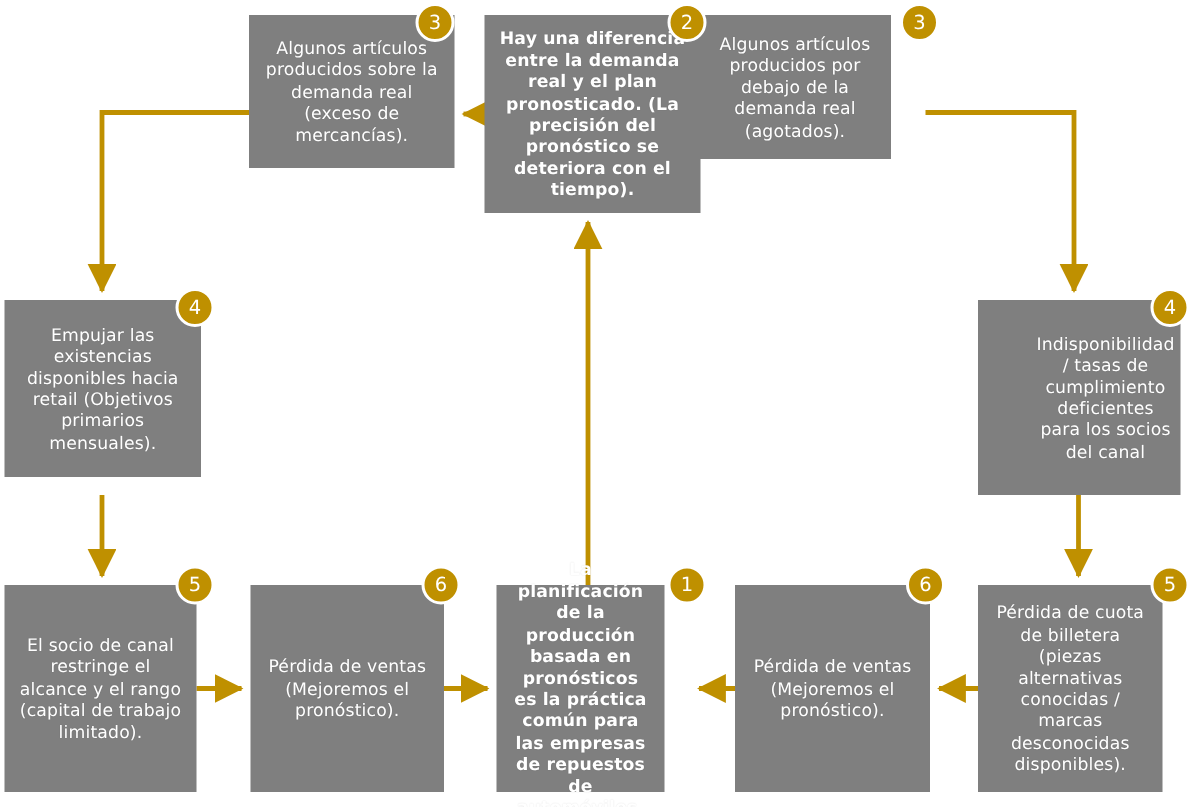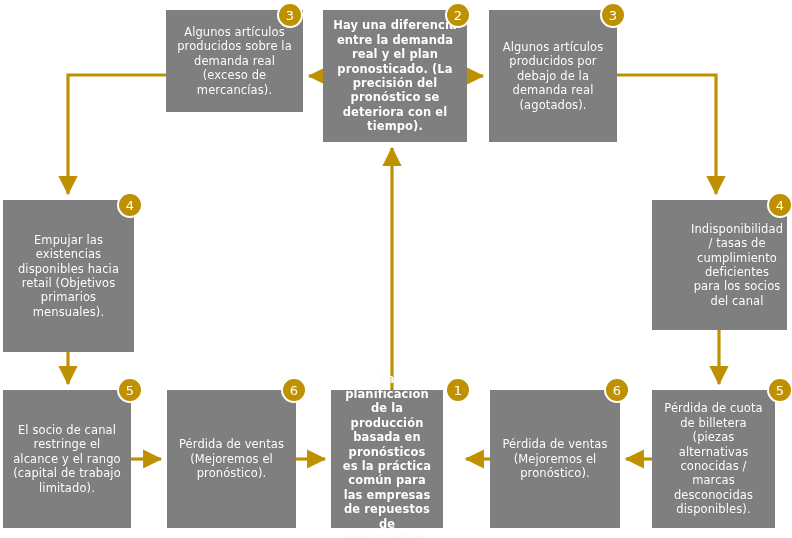--- a/index.html
+++ b/index.html
@@ -121,28 +121,28 @@
     <span>2</span>
   </div>
 
   <div class="node" style="left:166px; top:10px; width:137px; height:102px;">
     <span class="label">Algunos artículos producidos sobre la demanda real (exceso de mercancías).</span>
   </div>
   <div class="badge" style="left:277px; top:2px;">
     <span>3</span>
   </div>
 
-  <div class="node" style="left:489px; top:10px; width:128px; height:132px;">
+  <div class="node" style="left:466px; top:10px; width:128px; height:96px;">
     <span class="label">Algunos artículos producidos por debajo de la demanda real (agotados).</span>
   </div>
   <div class="badge" style="left:600px; top:2px;">
     <span>3</span>
   </div>
 
-  <div class="node" style="left:3px; top:200px; width:131px; height:152px;">
+  <div class="node" style="left:3px; top:200px; width:131px; height:118px;">
     <span class="label">Empujar las existencias disponibles hacia retail (Objetivos primarios mensuales).</span>
   </div>
   <div class="badge" style="left:117px; top:192px;">
     <span>4</span>
   </div>
 
   <div class="node" style="left:652px; top:200px; width:135px; height:130px;padding-left:44px;">
     <span class="label">Indisponibilidad / tasas de cumplimiento deficientes para los socios del canal</span>
   </div>
   <div class="badge" style="left:767px; top:192px;">

